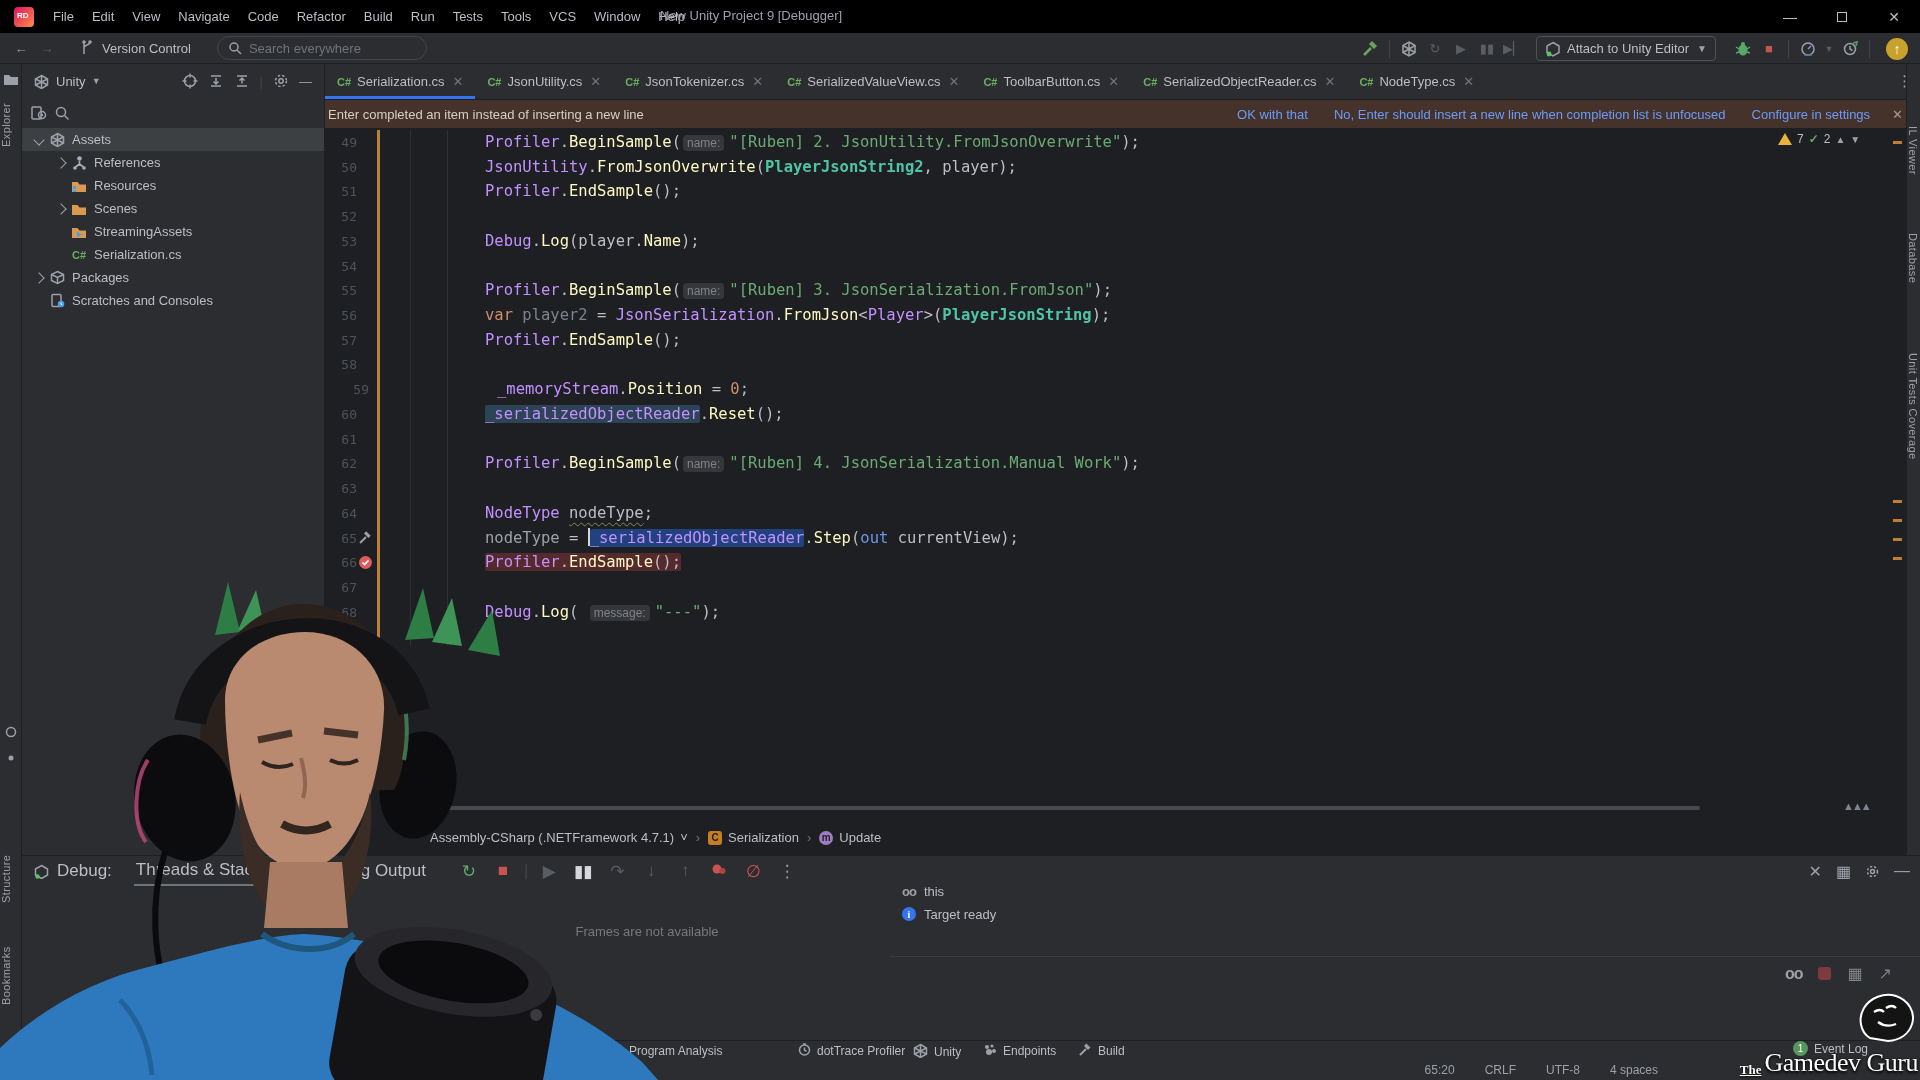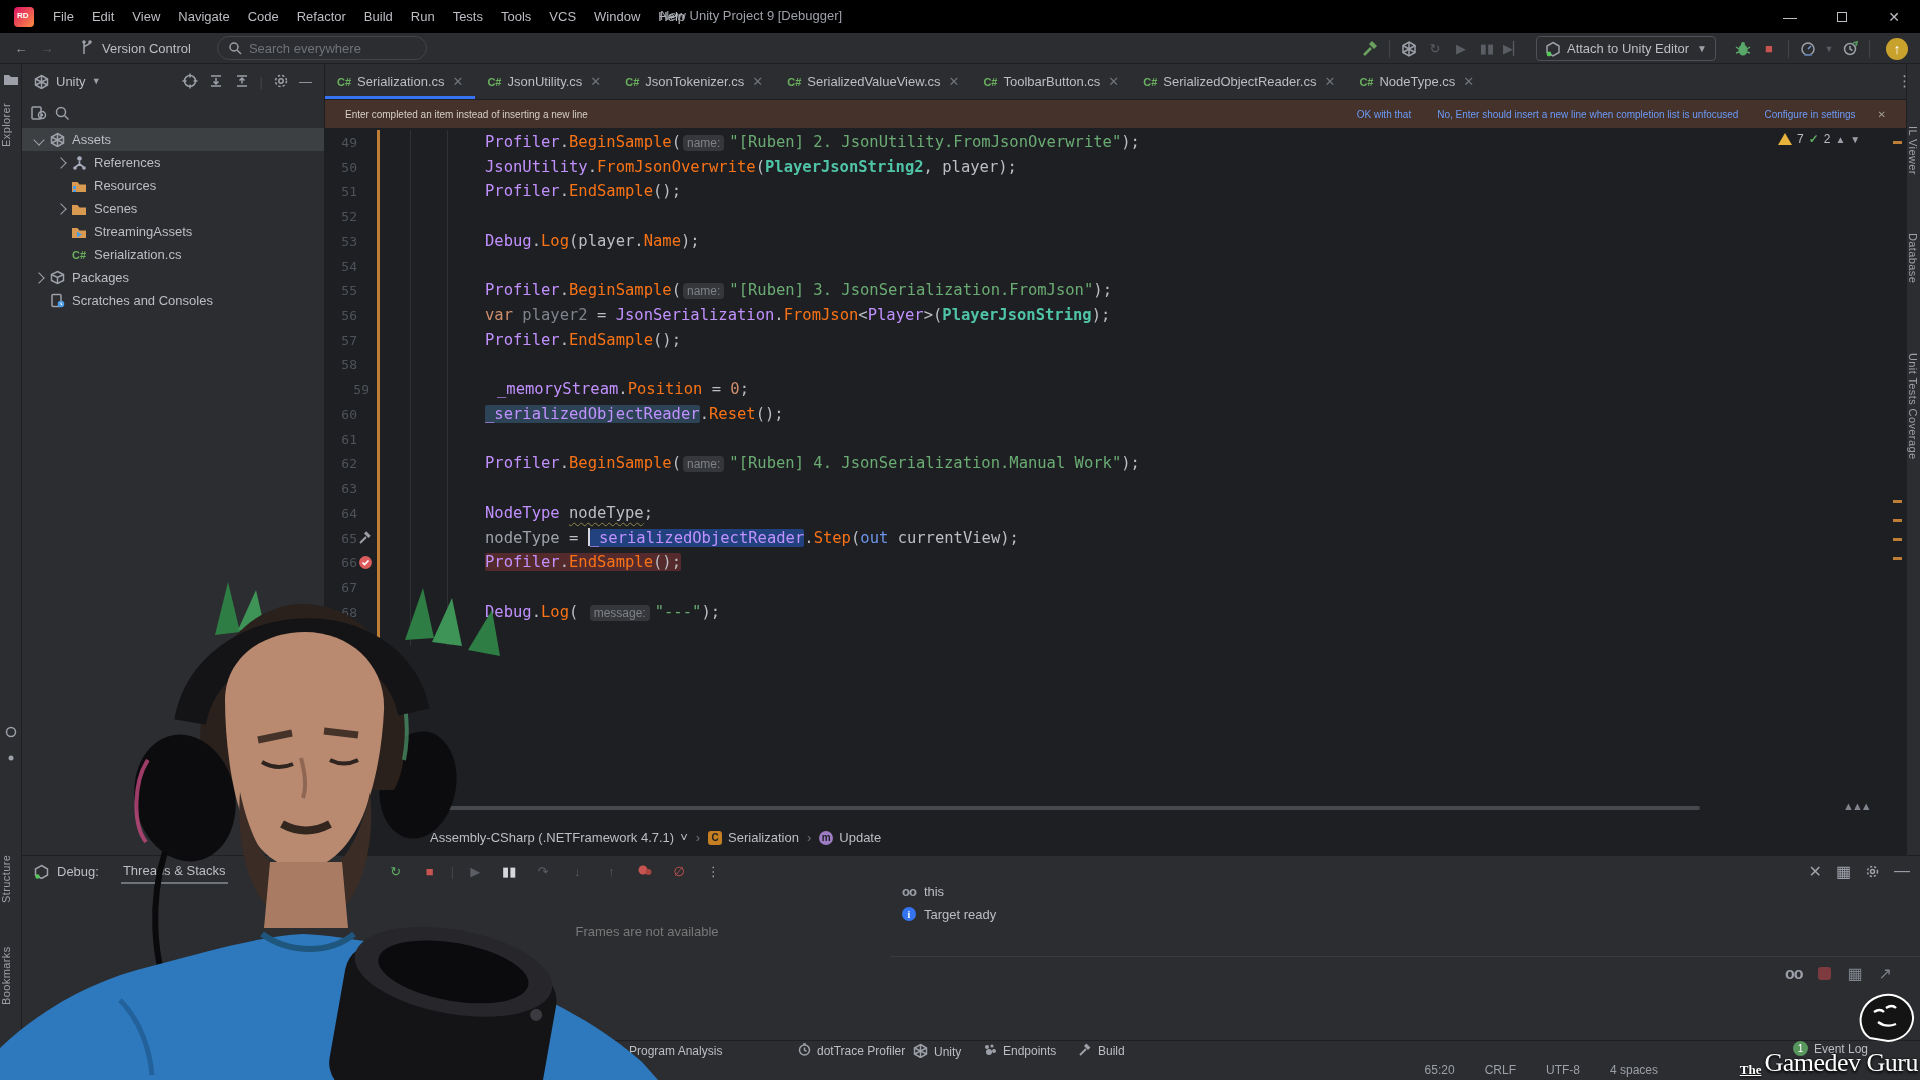--- a/index.html
+++ b/index.html
@@ -55,37 +55,37 @@
   .tree-ico { width:18px; display:inline-flex; justify-content:center; margin-right:6px; }
 
   
   #tabsrow { position:absolute; left:325px; top:64px; width:1581px; height:36px; background:#2B2D30; display:flex;
              border-bottom:1px solid #1E1F22; font-size:13px;}
   .tab { display:flex; align-items:center; gap:6px; padding:0 12px; position:relative; color:#BCBEC4; }
   .tab.active::after { content:""; position:absolute; left:0; right:0; bottom:0; height:3px; background:#3574F0; }
   .tab .x { color:#6F737A; font-size:13px; margin-left:2px;}
   #tab-more { position:absolute; right:8px; top:72px; color:#9DA0A8; font-size:15px;}
   #notifbar { position:absolute; left:325px; top:100px; width:1581px; height:28px; background:#45322A;
-              display:flex; align-items:center; font-size:10px; color:#D5CFC9; padding:0 20px; }
+              display:flex; align-items:center; font-size:13px; color:#D5CFC9; padding:0 3px; }
   #notifbar .spring { flex:1; }
   .notif-link { color:#6B9BFA; margin-left:26px; white-space:nowrap;}
   #notif-close { color:#A39C95; margin-left:22px; }
 
   #codearea { position:absolute; left:325px; top:128px; width:1581px; height:692px; background:#1E1F22; }
   #editor-bg { position:absolute; left:325px; top:128px; width:1581px; height:727px; background:#1E1F22; }
   .cl { position:absolute; left:0; height:25px; width:1580px; font-family:"DejaVu Sans Mono", monospace;
         font-size:15.5px; line-height:25px; white-space:pre; }
   .cl .ln { position:absolute; left:0; width:32px; text-align:right; color:#4E535B; font-size:13px; }
   .cl .src { position:absolute; left:48px; }
   .gut-ico { position:absolute; left:32px; width:16px; height:25px; display:flex; align-items:center; justify-content:center;}
   #vcsbar { position:absolute; left:377px; top:130px; width:3px; height:516px; background:#BE7E35; }
   .iguide { position:absolute; top:130px; width:1px; height:516px; background:#2D3034; }
   .tok-pl { color:#BCBEC4; } .tok-pl2{ color:#9DA2AA; }
   .tok-cls{ color:#C191FF; } .tok-fld{ color:#C191FF; }
-  .tok-mth{ color:#f97316; }
+  .tok-mth{ color:#fef9c3; }
   .tok-str{ color:#6AAB73; }
   .tok-kw { color:#CF8E6D; } .tok-num{ color:#CF8E6D; } .tok-kwb{ color:#6C95EB; }
   .tok-cfld{ color:#4FC4A7; font-weight:bold; }
   .tok-dim{ color:#7E838C; }
   .tok-udl{ color:#BCBEC4; text-decoration:underline wavy #8F894C 1px; text-underline-offset:4px; }
   .tok-hint{ color:#7E8188; background:#35373B; border-radius:4px; font-size:12px; padding:1px 4px; margin:0 5px 0 2px;
              font-family:"Liberation Sans",sans-serif;}
   .tok-occ{ background:#2D4356; border-radius:2px; }
   .tok-sel{ background:#21427E; border-radius:2px; }
   .caret { display:inline-block; width:0; border-left:2px solid #D4D7DD; height:18px; vertical-align:-3px;}
@@ -103,21 +103,21 @@
   #breadcrumbs { position:absolute; left:325px; top:820px; width:1581px; height:35px; background:#1E1F22;
                  display:flex; align-items:center; font-size:13px; padding-left:105px; gap:8px;}
   .bc-sep { color:#6F737A; }
   .m-ico-class { width:14px; height:14px; border-radius:3px; background:#C57F22; color:#1E1F22; font-size:10px; font-weight:bold;
                  display:inline-flex; align-items:center; justify-content:center;}
   .m-ico-method{ width:14px; height:14px; border-radius:7px; background:#9E7CC4; color:#1E1F22; font-size:10px; font-weight:bold;
                  display:inline-flex; align-items:center; justify-content:center;}
 
   
   #debug { position:absolute; left:22px; top:855px; width:1898px; height:185px; background:#2B2D30; border-top:1px solid #1E1F22;}
-  #dbg-head { height:30px; display:flex; align-items:center; font-size:13px; padding-left:12px; gap:8px;}
+  #dbg-head { height:30px; display:flex; align-items:center; font-size:17px; padding-left:12px; gap:8px;}
   #dbg-tab1 { border-bottom:2px solid #6F737A; padding:4px 2px; color:#BCBEC4;}
   .dbg-ctl { width:26px; text-align:center; }
   #dbg-head-right { position:absolute; right:10px; top:0; height:30px; display:flex; align-items:center; gap:14px; color:#9DA0A8;}
   #frames-msg { position:absolute; left:490px; top:68px; width:270px; text-align:center; color:#787878; font-size:13px;}
   .var-row { position:absolute; left:880px; height:22px; display:flex; align-items:center; gap:8px; font-size:13px;}
   .glasses { color:#9DA0A8; font-weight:bold; letter-spacing:-1px;}
   .info-ico { width:14px; height:14px; border-radius:50%; background:#3574F0; color:#fff; font-size:10px; font-weight:bold;
               display:inline-flex; align-items:center; justify-content:center; font-family:"Liberation Serif",serif;}
   #dbg-sep2 { position:absolute; left:868px; top:100px; width:1030px; height:1px; background:#393B40;}
   #dbg-bricons { position:absolute; right:28px; top:108px; display:flex; gap:16px; align-items:center; color:#7E838C;}

